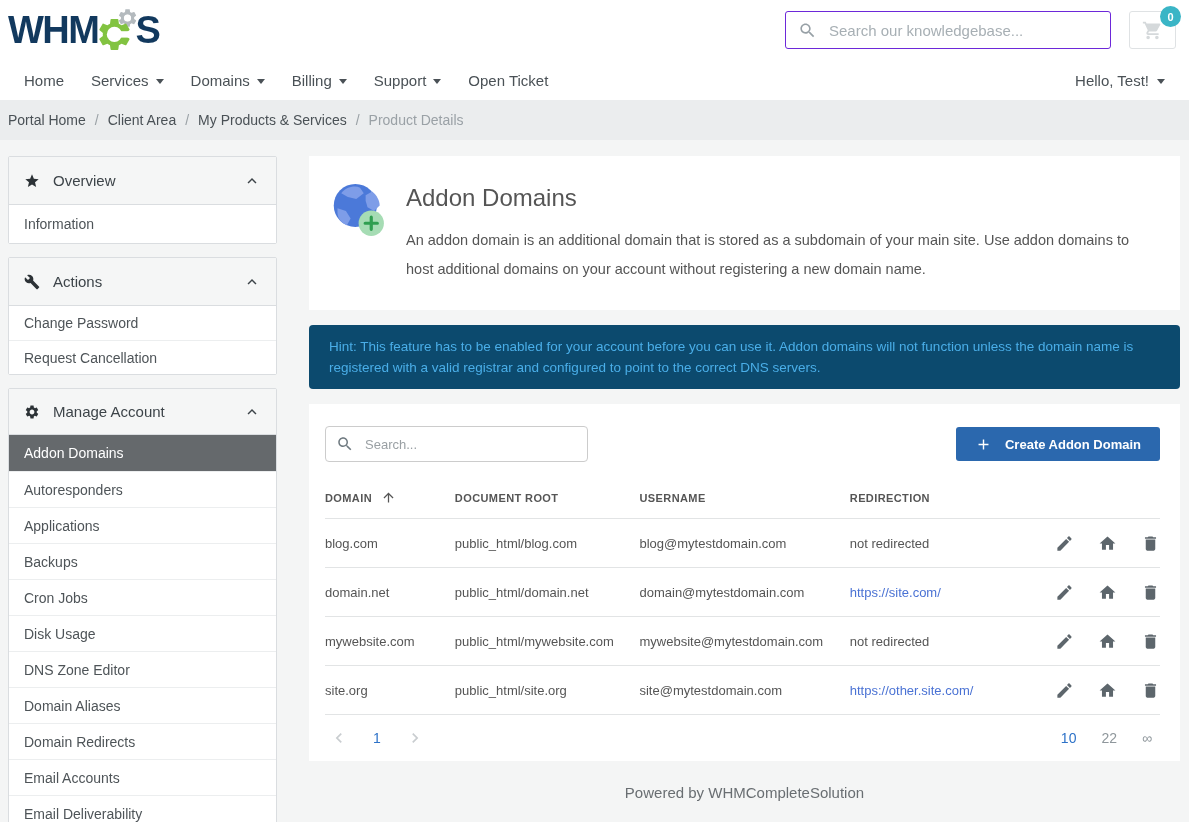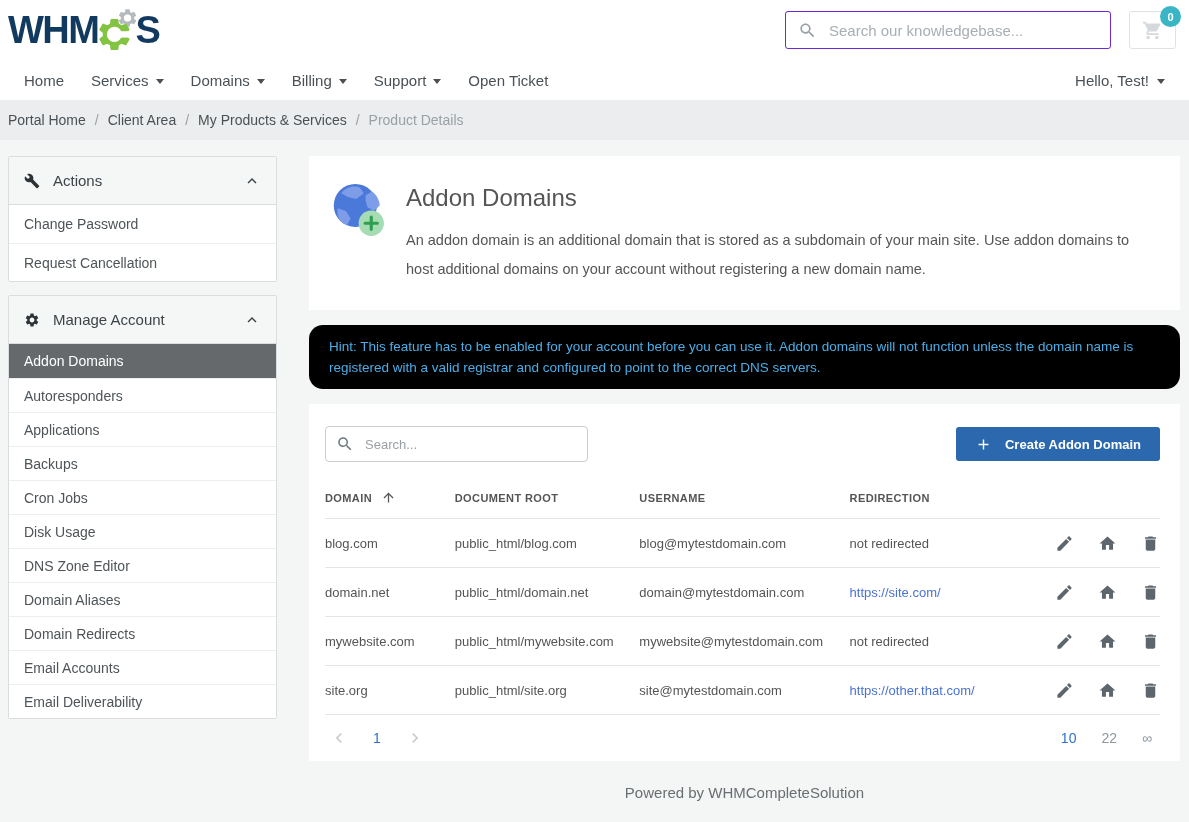--- a/index.html
+++ b/index.html
@@ -48,21 +48,21 @@
   .panel:nth-child(3) .panel-item{height:36px;}
   .panel-item.active{background:#65696c;color:#fff;border-color:#65696c;}
 
   
   .main{width:871px;flex:none;}
   .intro-card{background:#fff;display:flex;gap:16px;padding:16px 24px 16px 21px;min-height:154px;}
   .globe{flex:none;margin-top:10px;}
   .intro-h1{font-size:24px;font-weight:400;color:#555;margin:12px 0 0;line-height:28px;}
   .intro-p{font-size:14.5px;color:#555;line-height:29px;margin:14px 0 0;}
 
-  .hint{margin-top:15px;background:#000000;color:#4aaee8;font-size:13.5px;line-height:21px;padding:11px 20px;border-radius:14px;}
+  .hint{margin-top:15px;background:#0c4a6e;color:#4aaee8;font-size:13.5px;line-height:21px;padding:11px 20px;border-radius:4px;}
 
   .table-card{margin-top:15px;background:#fff;padding:22px 20px 0 16px;}
   .toolbar{display:flex;justify-content:space-between;align-items:center;margin-bottom:12px;}
   .table-search{width:263px;height:36px;border:1px solid #ccc;border-radius:4px;display:flex;align-items:center;gap:9px;padding:0 10px;color:#6f7a80;}
   .table-search input{border:0;outline:0;flex:1;font-size:13px;font-family:inherit;color:#555;}
   .table-search input::placeholder{color:#9aa0a4;}
   .create-btn{height:34px;background:#2b68ae;border:0;border-radius:3px;color:#fff;font-size:13px;font-weight:bold;font-family:inherit;display:flex;align-items:center;gap:13px;padding:0 19px;cursor:pointer;}
   .create-btn .i{display:inline-flex;}
 
   table{width:100%;border-collapse:collapse;}
@@ -170,20 +170,36 @@
       <span class="bc-item current">Product Details</span>
     </div>
 
   <div class="content">
 
     <aside class="sidebar" id="sidebar">
         <section class="panel">
           <header class="panel-header">
        <span class="hdr-icon">
               <svg class="" width="16" height="16" viewBox="0 0 24 24">
+                <path fill="currentColor" fill-rule="evenodd" d="M12 17.27L18.18 21l-1.64-7.03L22 9.24l-7.19-.61L12 2 9.19 8.63 2 9.24l5.46 4.73L5.82 21z"></path>
+              </svg>
+            </span>
+       <span class="panel-title">Overview</span>
+       <span class="panel-chevron">
+              <svg class="" width="18" height="18" viewBox="0 0 24 24">
+                <path fill="currentColor" fill-rule="evenodd" d="M7.41 15.41L12 10.83l4.59 4.58L18 14l-6-6-6 6z"></path>
+              </svg>
+            </span>
+     </header>
+          <div class="panel-item">Information</div>
+        </section>
+        <section class="panel">
+          <header class="panel-header">
+       <span class="hdr-icon">
+              <svg class="" width="16" height="16" viewBox="0 0 24 24">
                 <path fill="currentColor" fill-rule="evenodd" d="M22.7 19l-9.1-9.1c.9-2.3.4-5-1.5-6.9-2-2-5-2.4-7.4-1.3L9 6 6 9 1.6 4.7C.4 7.1.9 10.1 2.9 12.1c1.9 1.9 4.6 2.4 6.9 1.5l9.1 9.1c.4.4 1 .4 1.4 0l2.3-2.3c.5-.4.5-1.1.1-1.4z"></path>
               </svg>
             </span>
        <span class="panel-title">Actions</span>
        <span class="panel-chevron">
               <svg class="" width="18" height="18" viewBox="0 0 24 24">
                 <path fill="currentColor" fill-rule="evenodd" d="M7.41 15.41L12 10.83l4.59 4.58L18 14l-6-6-6 6z"></path>
               </svg>
             </span>
      </header>
@@ -324,21 +340,21 @@
                   </span><span class="action-btn">
                     <svg class="" width="19" height="19" viewBox="0 0 24 24">
                       <path fill="currentColor" fill-rule="evenodd" d="M6 19c0 1.1.9 2 2 2h8c1.1 0 2-.9 2-2V7H6v12zM19 4h-3.5l-1-1h-5l-1 1H5v2h14V4z"></path>
                     </svg>
                   </span></td>
               </tr>
               <tr>
                 <td>site.org</td>
      <td>public_html/site.org</td>
      <td>site@mytestdomain.com</td>
-     <td><a class="link">https://other.that.com/</a></td>
+     <td><a class="link">https://other.site.com/</a></td>
      <td class="row-actions"><span class="action-btn">
                     <svg class="" width="19" height="19" viewBox="0 0 24 24">
                       <path fill="currentColor" fill-rule="evenodd" d="M3 17.25V21h3.75L17.81 9.94l-3.75-3.75L3 17.25zM20.71 7.04c.39-.39.39-1.02 0-1.41l-2.34-2.34c-.39-.39-1.02-.39-1.41 0l-1.83 1.83 3.75 3.75 1.83-1.83z"></path>
                     </svg>
                   </span><span class="action-btn">
                     <svg class="" width="19" height="19" viewBox="0 0 24 24">
                       <path fill="currentColor" fill-rule="evenodd" d="M10 20v-6h4v6h5v-8h3L12 3 2 12h3v8z"></path>
                     </svg>
                   </span><span class="action-btn">
                     <svg class="" width="19" height="19" viewBox="0 0 24 24">

